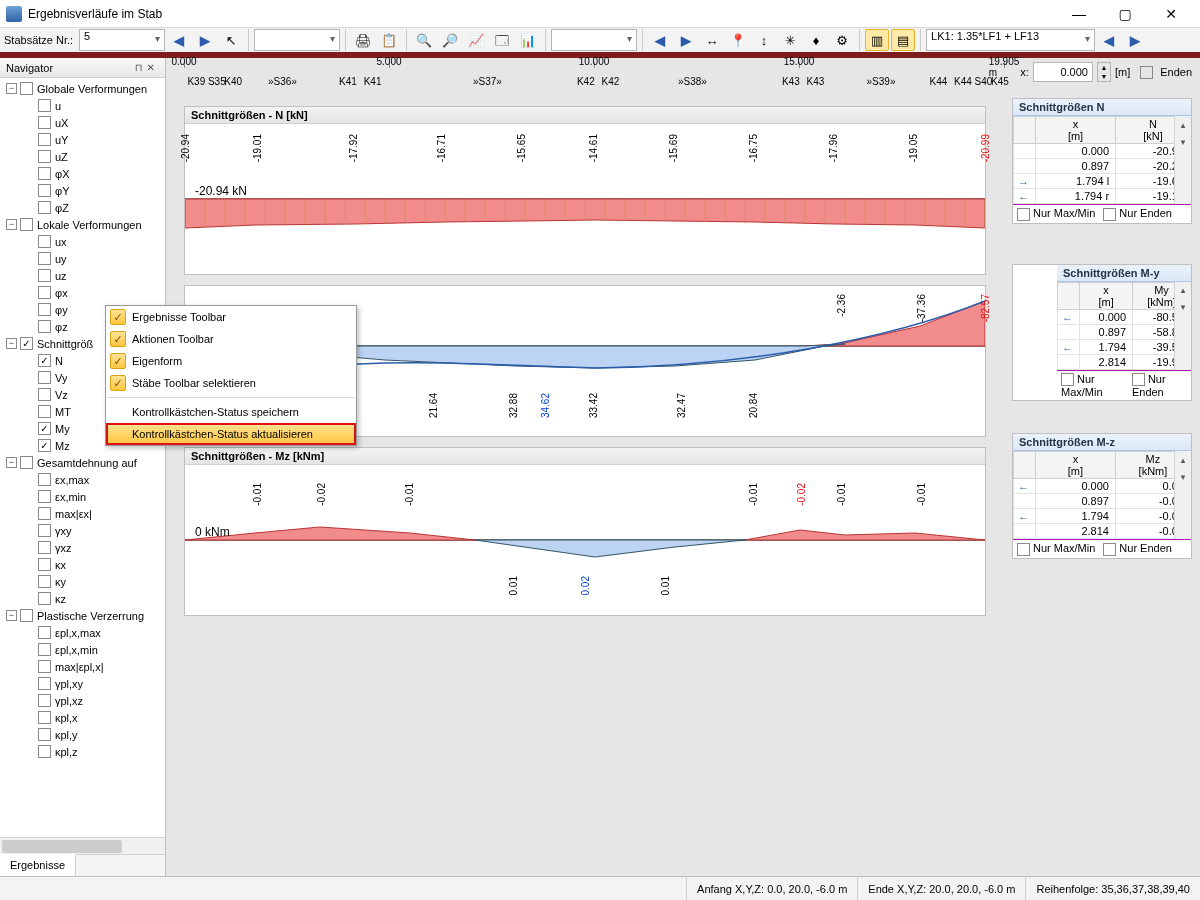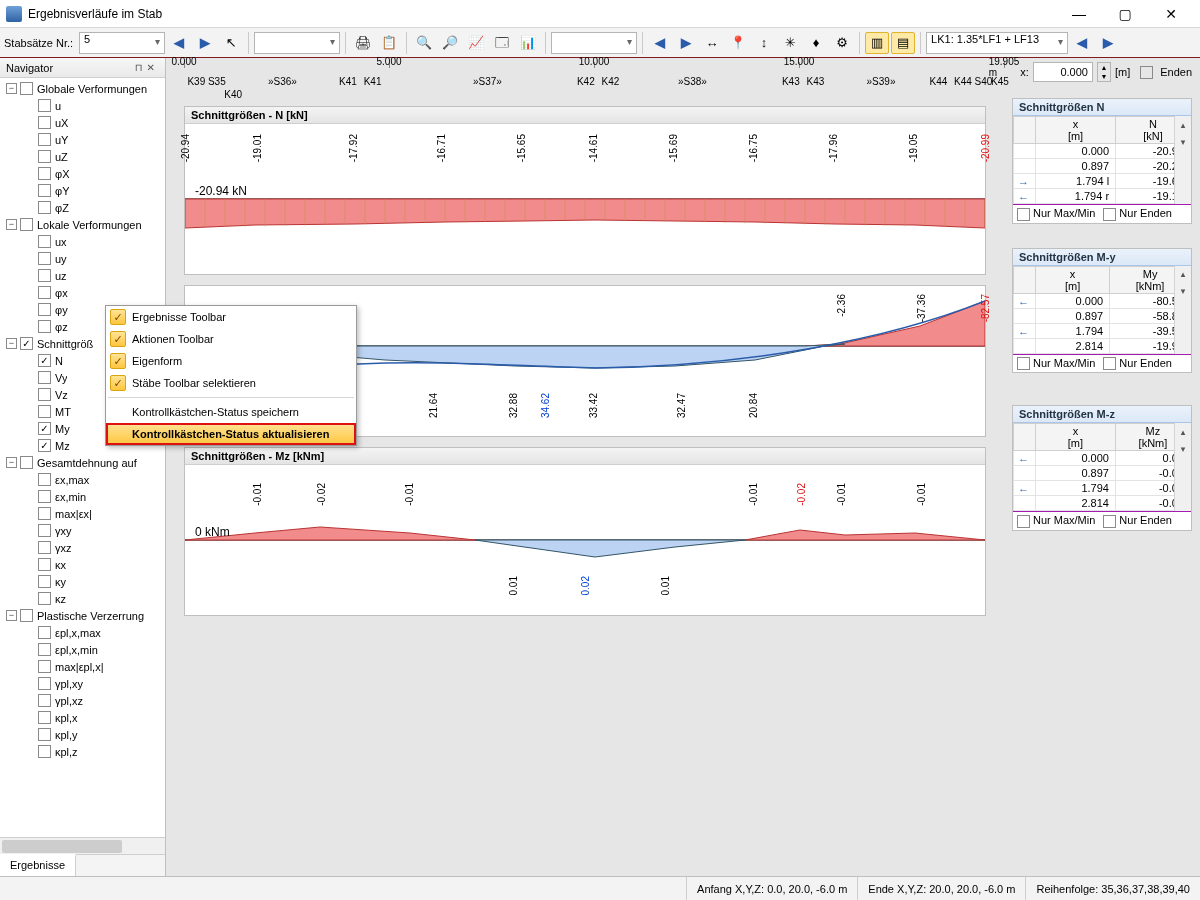--- a/index.html
+++ b/index.html
@@ -5,21 +5,21 @@
 * { box-sizing: border-box; margin: 0; padding: 0; font-family: "Segoe UI", Tahoma, sans-serif; font-size: 11px; user-select: none; }
 html, body { width: 1200px; height: 900px; background: #fff; overflow: hidden; }
 
 
 .titlebar { height: 28px; display: flex; align-items: center; padding: 0 6px; border-bottom: 1px solid #d8d8d8; background: #fff; }
 .titlebar .icon { width: 16px; height: 16px; margin-right: 6px; background: linear-gradient(#6fa1d9,#2f62a4); border-radius: 2px; }
 .titlebar .title { flex: 1; font-size: 12px; }
 .winbtn { width: 46px; height: 28px; display: flex; align-items: center; justify-content: center; font-size: 14px; }
 
 
-.maintb { height: 30px; display: flex; align-items: center; gap: 2px; padding: 1px 4px; background: #f3f3f3; border-bottom: 1px solid #7f1d1d; }
+.maintb { height: 30px; display: flex; align-items: center; gap: 2px; padding: 1px 4px; background: #f3f3f3; border-bottom: 6px solid #7f1d1d; }
 .maintb .lbl { margin-right: 4px; }
 .maintb .combo, .maintb .input { height: 22px; border: 1px solid #b5b5b5; background: #fff; padding: 0 18px 0 4px; position: relative; }
 .maintb .combo::after { content: "▾"; position: absolute; right: 4px; top: 3px; color: #666; font-size: 10px; }
 .maintb .sep { width: 1px; height: 22px; background: #cacaca; margin: 0 3px; }
 .tbtn { width: 24px; height: 22px; display: flex; align-items: center; justify-content: center; border: 1px solid transparent; border-radius: 2px; }
 .tbtn.active { background: #ffe9a6; border-color: #e2b32c; }
 .navbtn { color: #2a5cab; font-weight: bold; font-size: 13px; }
 
 
 .workspace { display: flex; height: 818px; }
@@ -76,21 +76,21 @@
 .panel .tblwrap { position: relative; }
 .panel .sbar { position: absolute; right: 0; top: 0; bottom: 0; width: 17px; background: #f0f0f0; border-left: 1px solid #d3d3d3; }
 .panel .sbar .up, .panel .sbar .dn { height: 17px; display: flex; align-items: center; justify-content: center; font-size: 9px; color: #555; }
 
 
 .ctxmenu { position: absolute; left: 105px; top: 305px; width: 252px; background: #fff; border: 1px solid #9a9a9a; box-shadow: 2px 2px 5px rgba(0,0,0,.25); z-index: 10; }
 .ctxmenu .row { display: flex; align-items: center; height: 22px; padding: 0 6px 0 0; }
 .ctxmenu .row.sep { height: 1px; padding: 0; margin: 3px 2px; background: #d6d6d6; }
 .ctxmenu .chkslot { width: 24px; display: flex; align-items: center; justify-content: center; }
 .ctxmenu .chkbox { width: 16px; height: 16px; background: linear-gradient(#ffe396,#ffc63e); border: 1px solid #d9a50e; display: flex; align-items: center; justify-content: center; font-size: 11px; color: #7a4a00; border-radius: 2px; }
-.ctxmenu .row.hl { outline: 2px solid #d11; outline-offset: -2px; background: linear-gradient(#ffe396,#ffc63e); font-weight: bold; }
+.ctxmenu .row.hl { outline: 2px solid #d11; outline-offset: -2px; background: linear-gradient(#ffe396,#ffc63e); }
 .ctxmenu .label { flex: 1; padding-left: 2px; }
 
 
 .statusbar { height: 24px; border-top: 1px solid #bfbfbf; display: flex; align-items: center; background: #f3f3f3; }
 .statusbar .seg { padding: 0 10px; border-left: 1px solid #cfcfcf; height: 100%; display: flex; align-items: center; }
 .statusbar .seg:first-child { flex: 1; border-left: none; }
 
 
 .em { font-size: 13px; line-height: 1; }
 </style>
@@ -162,21 +162,21 @@
       <span class="em">⚙</span>
     </div>
   <div class="sep"></div>
   <div class="tbtn active">
       <span class="em">▥</span>
     </div>
   <div class="tbtn active">
       <span class="em">▤</span>
     </div>
   <div class="sep"></div>
-  <div class="combo" style="width:142px"><span>LK1: 1.35*LF1 + LF13</span></div>
+  <div class="combo" style="width:169px"><span>LK1: 1.35*LF1 + LF13</span></div>
   <div class="tbtn navbtn">◀</div>
   <div class="tbtn navbtn">▶</div>
 </div>
 
 <div class="workspace">
 
   <div class="navcol">
     <div class="navhdr">
       <span>Navigator</span>
       <span class="spacer"></span>
@@ -406,21 +406,21 @@
           <div class="tick" style="left: 25%;"></div>
           <div class="lab" style="left: 25%;">5.000</div>
           <div class="tick" style="left: 50%;"></div>
           <div class="lab" style="left: 50%;">10.000</div>
           <div class="tick" style="left: 75%;"></div>
           <div class="lab" style="left: 75%;">15.000</div>
           <div class="tick" style="left: 100%;"></div>
           <div class="lab" style="left: 100%;">19.905 m</div>
           <div class="blab" style="left: 1.5%;">K39</div>
           <div class="blab" style="left: 4%;">S35</div>
-          <div class="blab" style="left: 6%; margin-top: 13px;">K40</div>
+          <div class="blab" style="left: 6%;">K40</div>
           <div class="blab" style="left: 12%;">»S36»</div>
           <div class="blab" style="left: 20%;">K41</div>
           <div class="blab" style="left: 23%;">K41</div>
           <div class="blab" style="left: 37%;">»S37»</div>
           <div class="blab" style="left: 49%;">K42</div>
           <div class="blab" style="left: 52%;">K42</div>
           <div class="blab" style="left: 62%;">»S38»</div>
           <div class="blab" style="left: 74%;">K43</div>
           <div class="blab" style="left: 77%;">K43</div>
           <div class="blab" style="left: 85%;">»S39»</div>
@@ -586,21 +586,21 @@
                 <div class="up">▴</div>
                 <div style="flex:1"></div>
                 <div class="dn">▾</div>
               </div>
             </div>
             <div class="footer">
               <span><span class="chk"></span><span>Nur Max/Min</span></span>
                   <span><span class="chk"></span><span>Nur Enden</span></span>
             </div>
           </div>
-          <div class="panel" style="margin-top: 24px;">
+          <div class="panel" style="margin-top: 40px; padding-left: 44px;">
             <div class="cap">Schnittgrößen M-y</div>
             <div class="tblwrap">
               <table>
     <tbody>
                   <tr>
                     <th style="width:20px"></th>
                     <th>x<br>[m]</th>
                     <th>My<br>[kNm]</th>
                   </tr>
     <tr>

